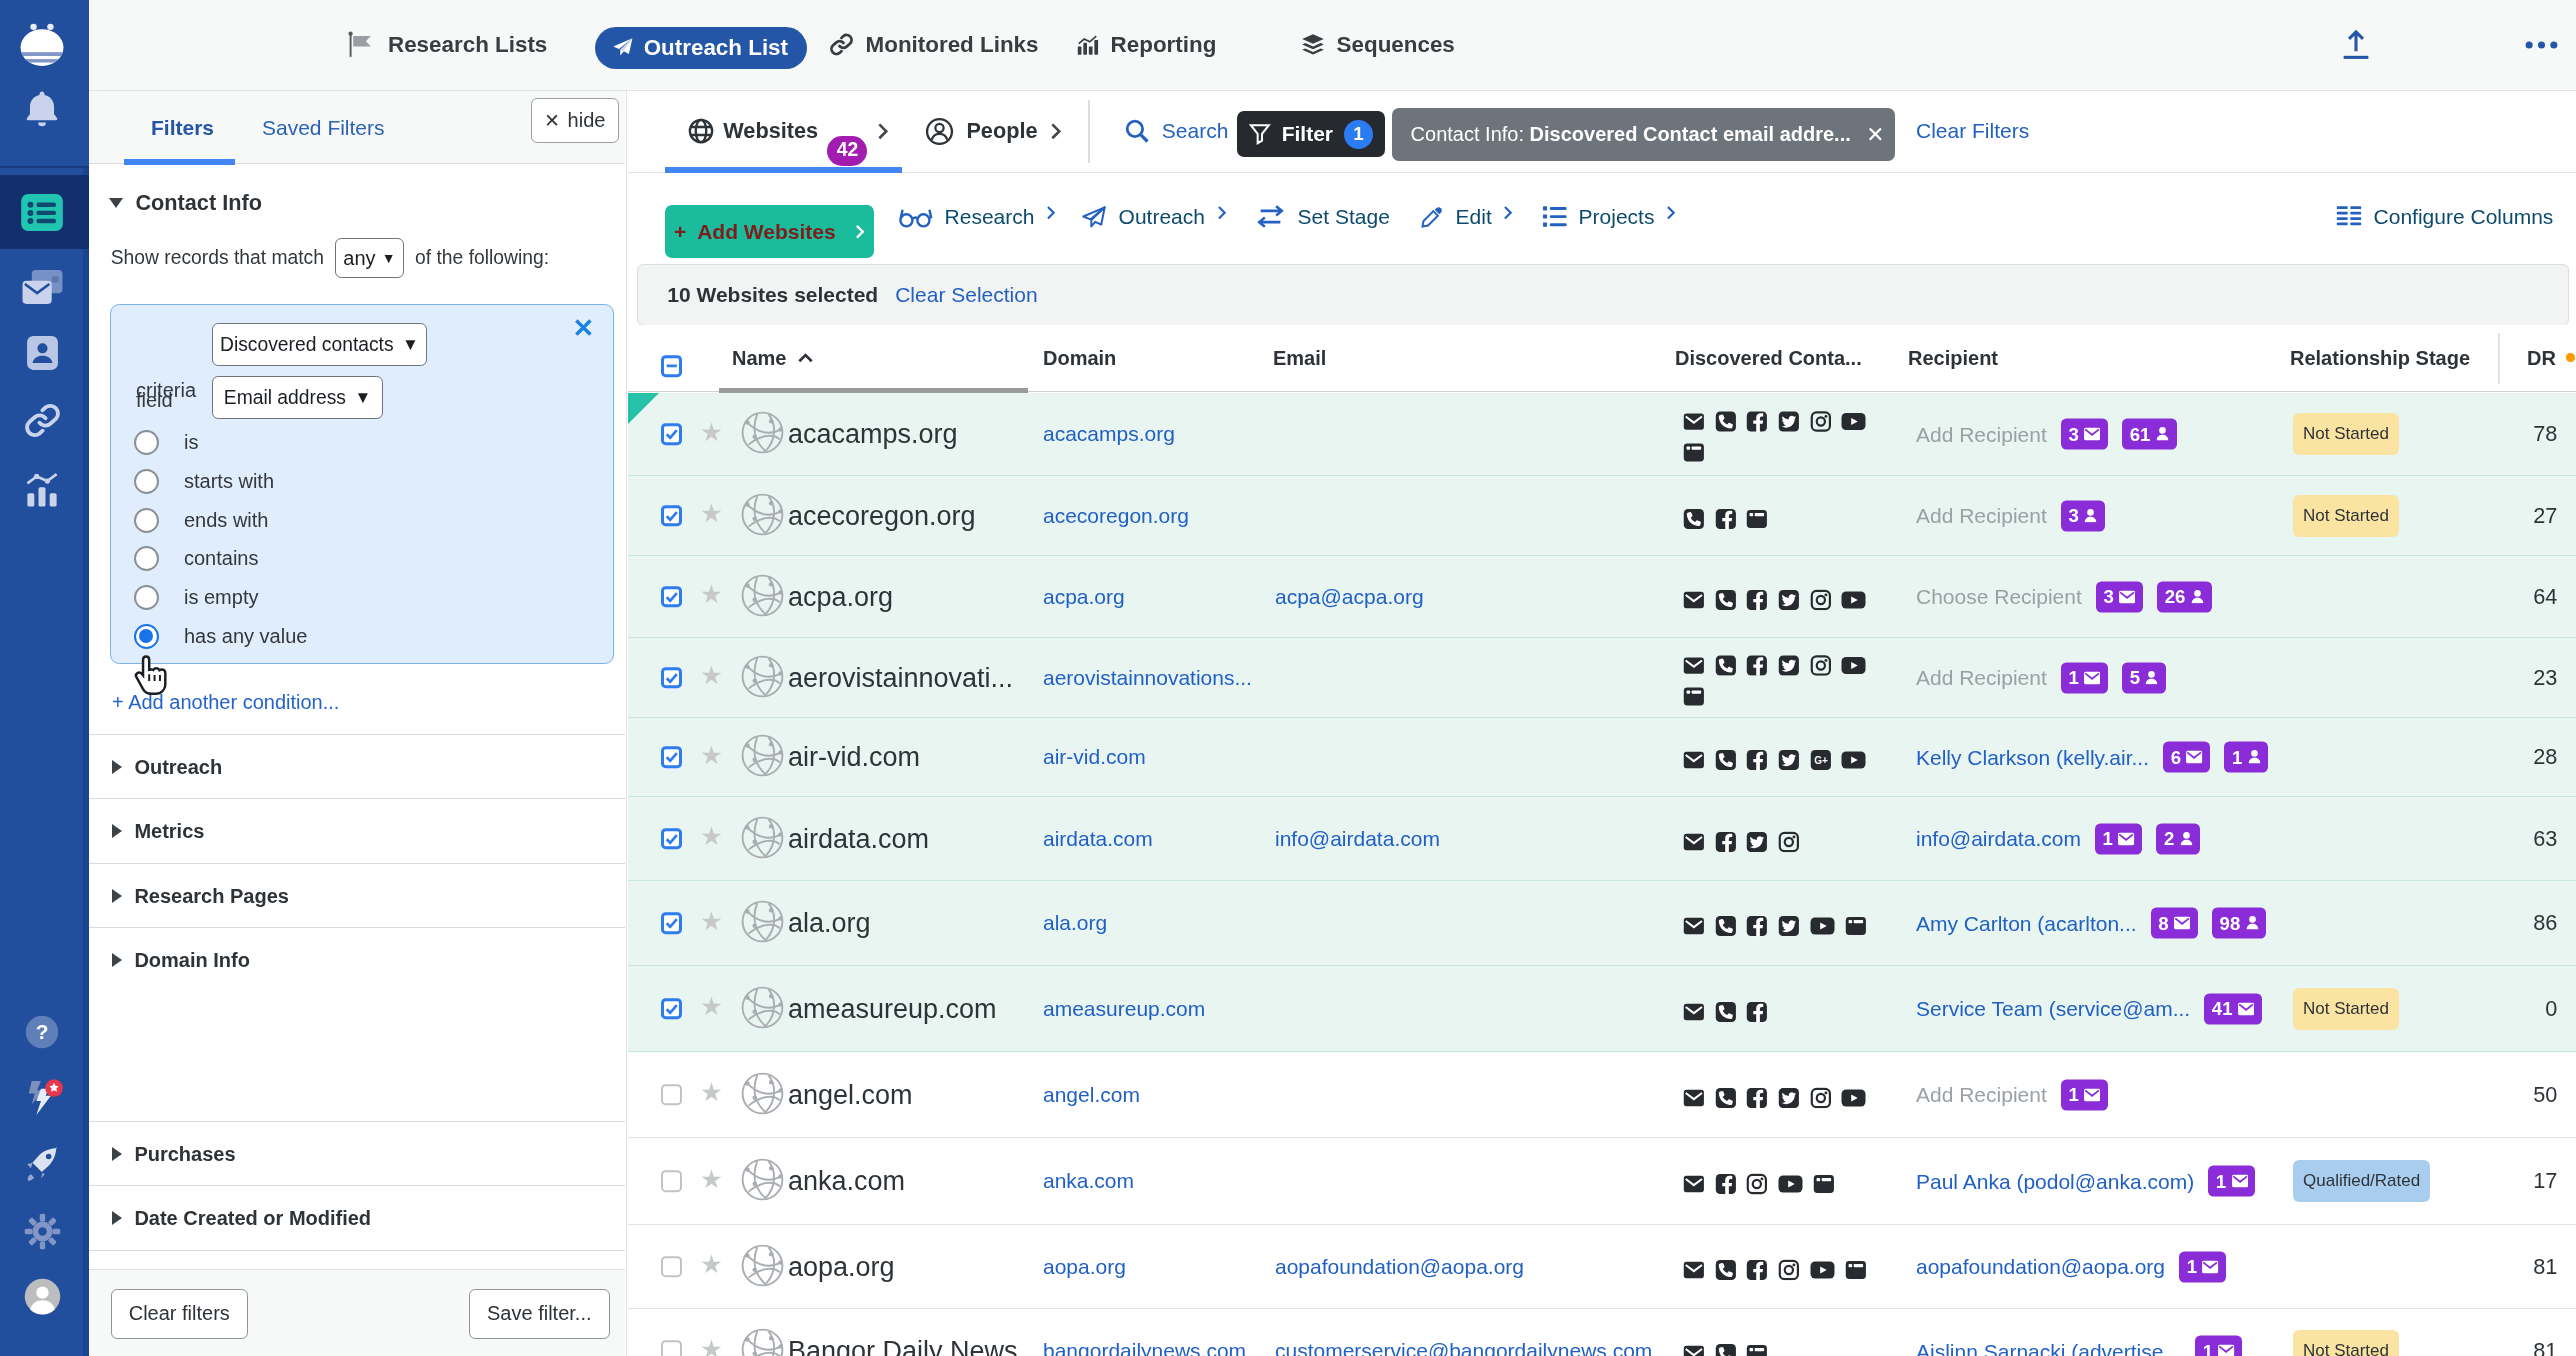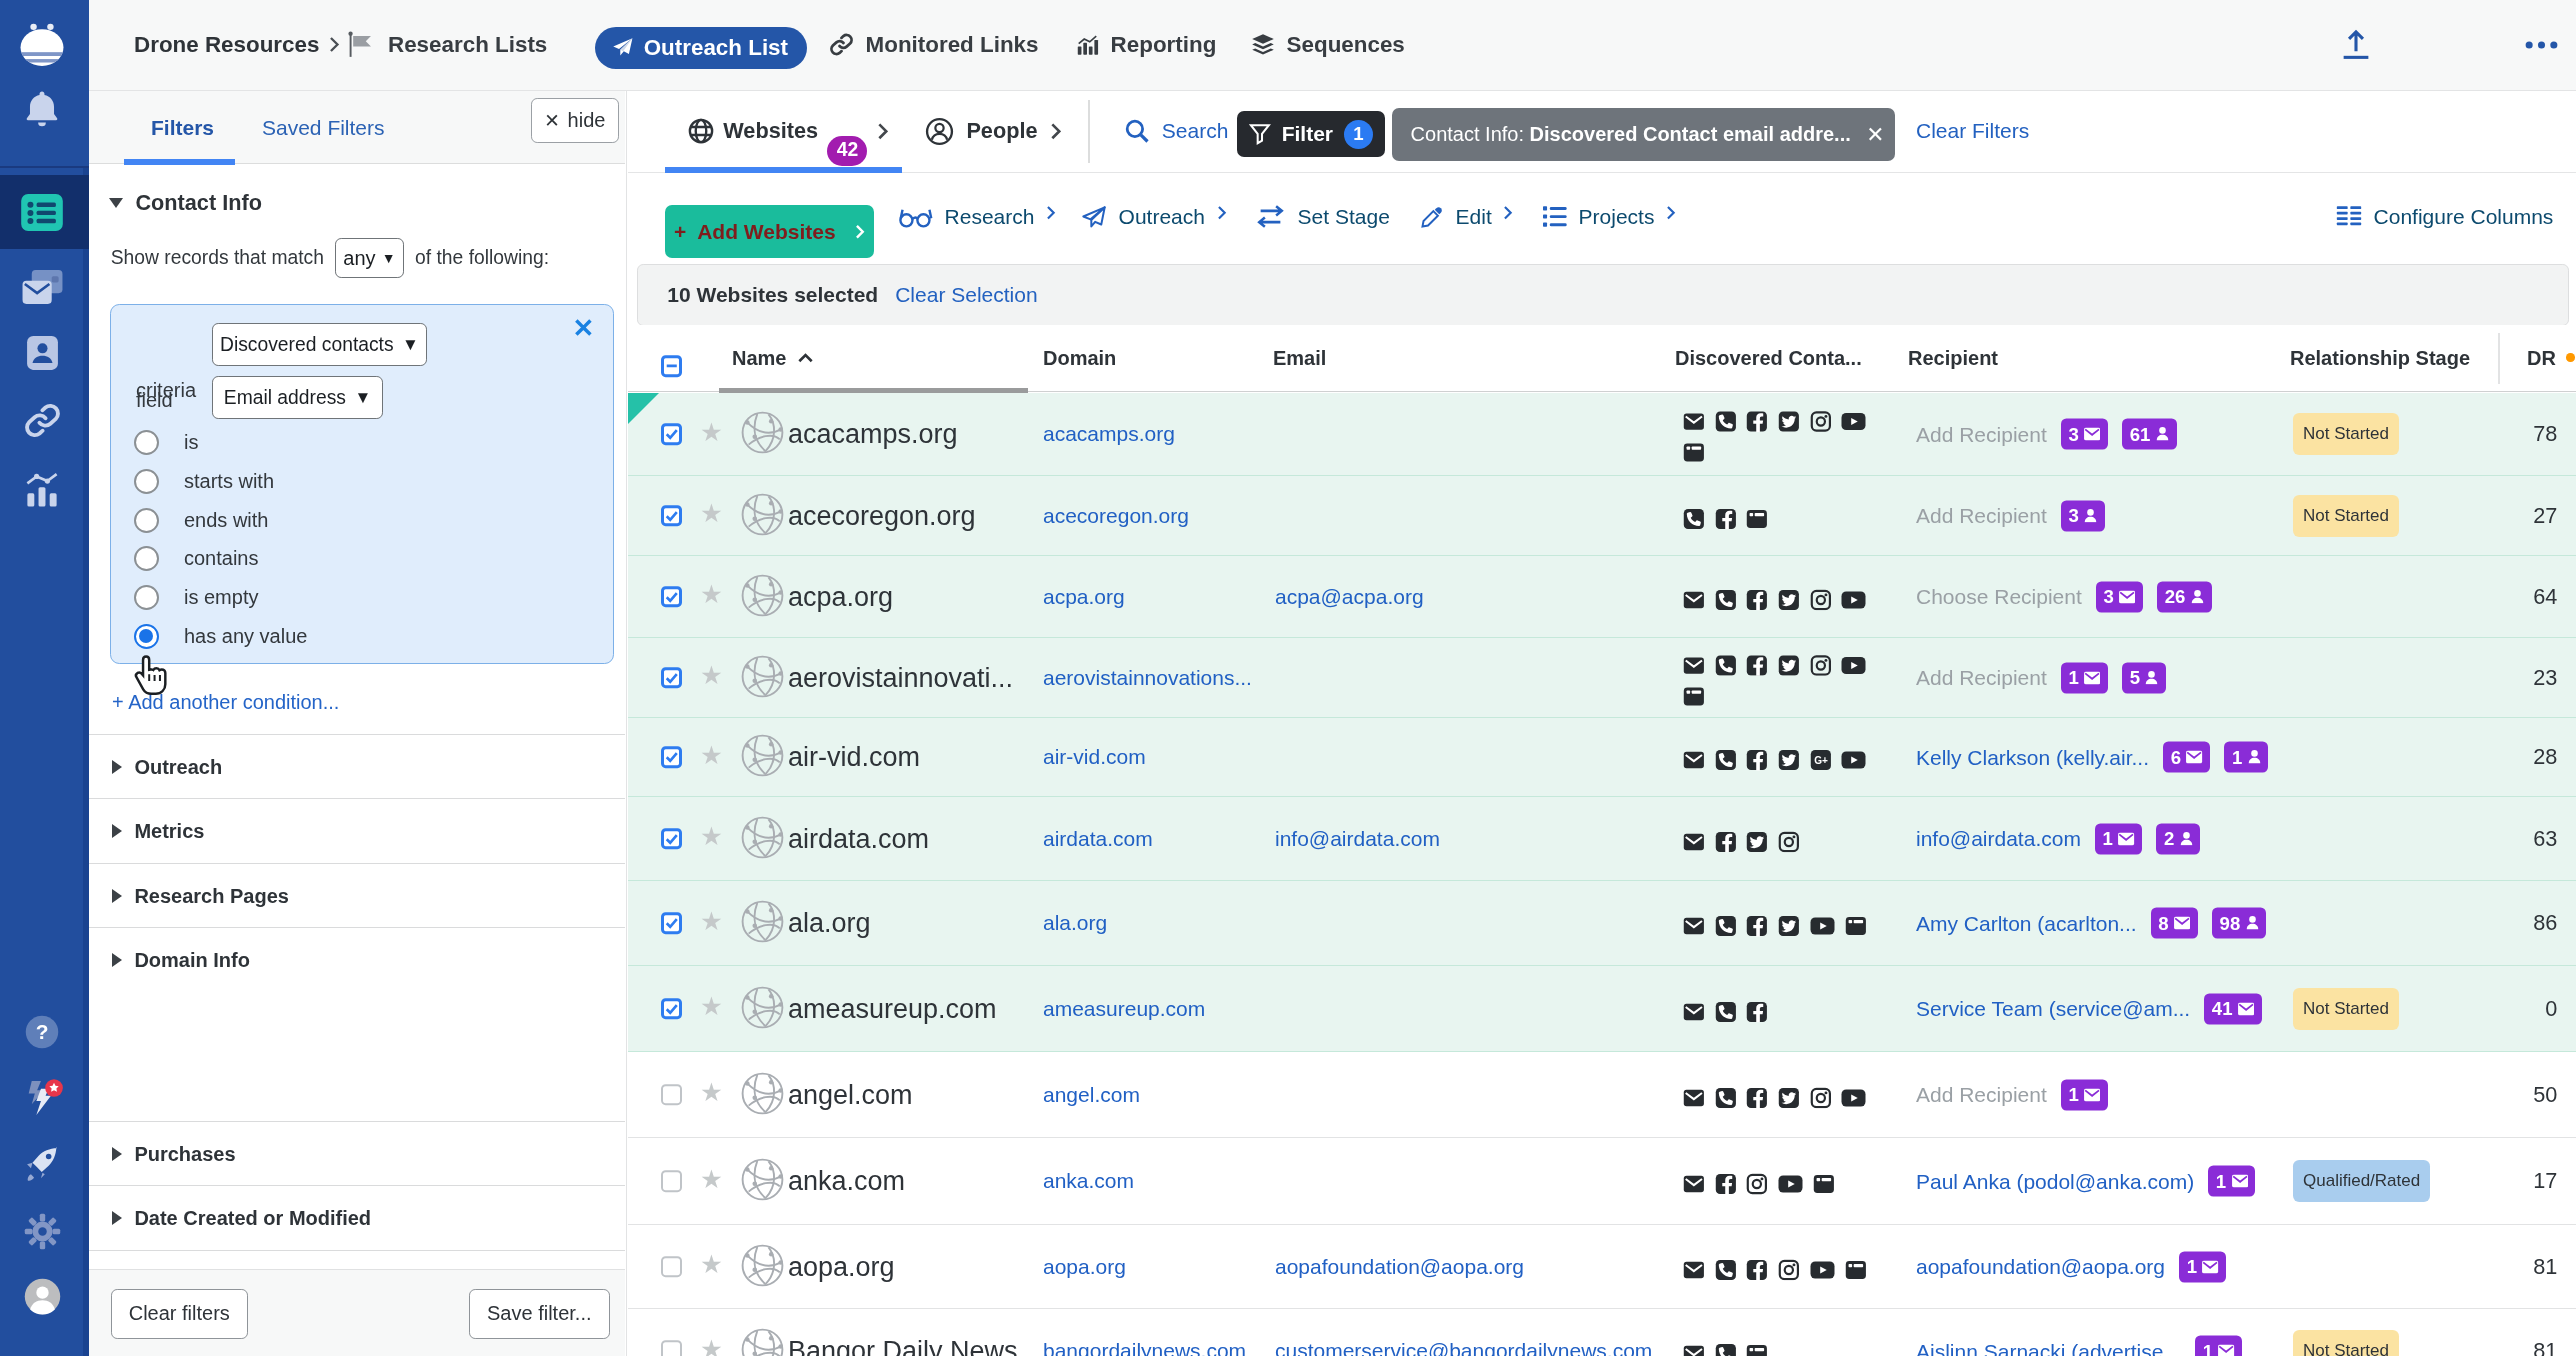--- a/index.html
+++ b/index.html
@@ -239,26 +239,20 @@
         <svg width="37" height="37" viewBox="0 0 48 48">
           <circle cx="24" cy="24" r="23" fill="#bcbdbf"></circle>
           <circle cx="24" cy="19" r="8" fill="#fff"></circle>
           <path d="M8 41c2-8 8.5-12 16-12s14 4 16 12a23 23 0 0 1-32 0z" fill="#fff"></path>
         </svg>
       </div>
     </div>
 </div>
 
 <div id="topbar">
-    <div class="tb" style="left:45px;gap:10px;">
-      <span class="brand">Drone Resources</span>
-      <svg width="10.8" height="17" viewBox="0 0 14 22">
-        <path d="M2.5 2.5l8.5 8.5-8.5 8.5" fill="none" stroke="#4a4f54" stroke-width="3"></path>
-      </svg>
-    </div>
     <div class="tb" style="left:258px;gap:15.5px;">
       <svg width="25.5" height="29" viewBox="0 0 33 37">
         <circle cx="4.6" cy="4.6" r="2.8" fill="#565b60"></circle>
         <rect x="3.4" y="5.5" width="2.5" height="29" fill="#565b60"></rect>
         <path d="M8 7.5h23l-6.7 6.75L31 21H8z" fill="#9a9ea3"></path>
       </svg>
       <span class="tnav">Research Lists</span>
     </div>
     <div id="pill"><svg width="21.7" height="21.7" viewBox="0 0 34 34">
         <path d="M32 2 L2 15 l9 4z" fill="#fff"></path>
@@ -279,21 +273,21 @@
         <g fill="#383d42">
           <rect x="6" y="28" width="8" height="18" rx="1.5"></rect>
           <rect x="18" y="20" width="8" height="26" rx="1.5"></rect>
           <rect x="30" y="28" width="8" height="18" rx="1.5"></rect>
           <rect x="42" y="14" width="8" height="32" rx="1.5"></rect>
         </g>
         <path d="M8 22 L20 12 L32 18 L46 6" fill="none" stroke="#383d42" stroke-width="3.6"></path>
       </svg>
       <span class="tnav">Reporting</span>
     </div>
-    <div class="tb" style="left:1162px;gap:11.6px;">
+    <div class="tb" style="left:1212px;gap:11.6px;">
       <svg width="24" height="24" viewBox="0 0 40 40">
         <g fill="#383d42">
           <path d="M20 2 L38 10 L20 18 L2 10z"></path>
           <path d="M38 19 L20 27 L2 19 l5-2.2 13 5.8 13-5.8z"></path>
           <path d="M38 28 L20 36 L2 28 l5-2.2 13 5.8 13-5.8z"></path>
         </g>
       </svg>
       <span class="tnav">Sequences</span>
     </div>
     <div class="tb" style="left:2250px;">

